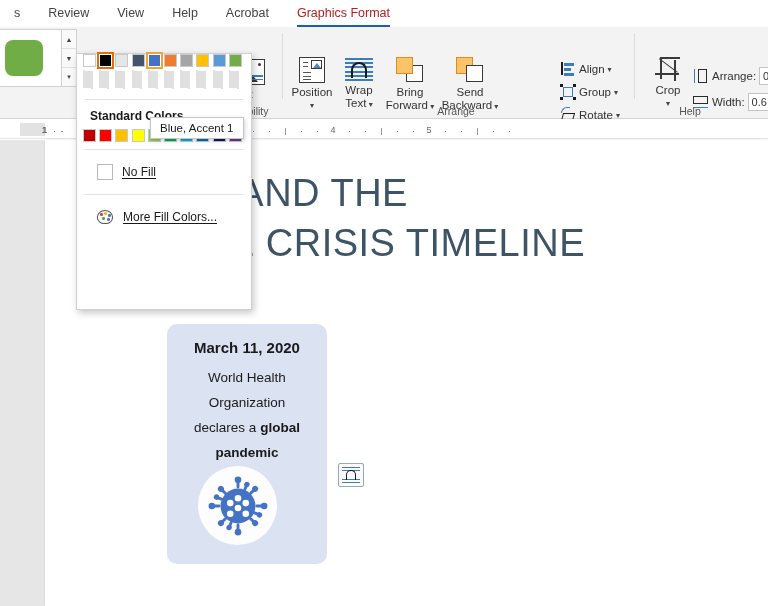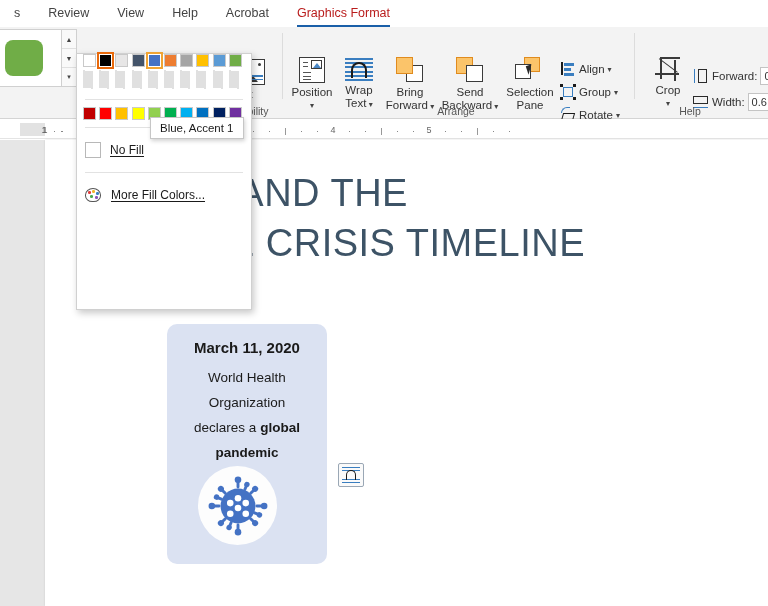--- a/index.html
+++ b/index.html
@@ -369,21 +369,21 @@
   .grad-row { display: flex; gap: 3.2px; padding-left: 6px; }
   .gcol { width: 13px; }
   .gcell { height: 11px; border-left: 1px solid #e0e0e0; border-right: 1px solid #e0e0e0; }
   .gcol .gcell:first-child { border-top: 1px solid #e0e0e0; }
   .gcol .gcell:last-child { border-bottom: 1px solid #e0e0e0; }
   .menu-div {
     height: 1px; background: #e2e2e2; margin: 7px 8px;
   }
   .menu-item {
     display: flex; align-items: center; gap: 9px;
-    padding: 7px 0 7px 8px; font-size: 12px; color: #1a1a1a;
+    padding: 7px 0 7px 8px; font-size: 12px; color: #1a1a1a; margin-left: 12px;
   }
   .menu-item .lbl { text-decoration: underline; text-underline-offset: 2px;
      text-decoration-color: #1a1a1a; }
   .nofill-box {
     width: 16px; height: 16px; background: #fff; border: 1px solid #b8b8b8;
   }
   .palette-ico { width: 17px; height: 16px; position: relative; }
   .palette-ico .pal {
     position: absolute; left: 0; top: 1px; width: 16px; height: 14px;
     border: 1.3px solid #555; border-radius: 50% 50% 45% 45%;
@@ -503,29 +503,20 @@
 
   <div class="rbtn" style="left:382px; width:56px;">
     <span class="ico ico-layers lay-fwd">
       <span class="sq-w"></span>
           <span class="sq-o"></span>
     </span>
     <span>Bring</span>
     <span><span>Forward</span><span class="cv"> ▾</span></span>
   </div>
 
-  <div class="rbtn" style="left:502px; width:56px;">
-    <span class="ico ico-selpane">
-      <span class="sq-o"></span>
-          <span class="sq-w"></span>
-          <span class="cur"></span>
-    </span>
-    <span>Selection</span>
-    <span>Pane</span>
-  </div>
 
   <div class="sbtn" style="left:560px; top:34px;justify-content:space-between;">
     <span class="ico-sm ico-align">
       <span class="vbar"></span>
       <span class="bar" style="top:2px; width:10px;"></span>
       <span class="bar" style="top:7px; width:7px;"></span>
       <span class="bar" style="top:12px; width:10px;"></span>
     </span>
     <span>Align</span>
     <span class="cv">▾</span>
@@ -564,21 +555,21 @@
     </span>
     <span>Crop</span>
     <span class="cv">▾</span>
   </div>
 
   <div class="sizefield" style="left:692px; top:40px;">
     <span class="ico-height">
       <span class="hbox"></span>
           <span class="harr"></span>
     </span>
-    <span>Forward:</span>
+    <span>Arrange:</span>
     <span class="size-input">0.6</span>
   </div>
   <div class="sizefield" style="left:692px; top:66px;">
     <span class="ico-width">
       <span class="wbox"></span>
           <span class="warr"></span>
     </span>
     <span>Width:</span>
     <span class="size-input">0.6</span>
   </div>
@@ -725,20 +716,21 @@
     <span class="gcol"><span class="gcell" style="background:#d9e2f3"></span><span class="gcell" style="background:#b4c7e7"></span><span class="gcell" style="background:#8faadc"></span><span class="gcell" style="background:#2f5597"></span><span class="gcell" style="background:#1f3864"></span></span>
     <span class="gcol"><span class="gcell" style="background:#fbe5d6"></span><span class="gcell" style="background:#f8cbad"></span><span class="gcell" style="background:#f4b183"></span><span class="gcell" style="background:#c55a11"></span><span class="gcell" style="background:#833c0c"></span></span>
     <span class="gcol"><span class="gcell" style="background:#ededed"></span><span class="gcell" style="background:#dbdbdb"></span><span class="gcell" style="background:#c9c9c9"></span><span class="gcell" style="background:#7b7b7b"></span><span class="gcell" style="background:#525252"></span></span>
     <span class="gcol"><span class="gcell" style="background:#fff2cc"></span><span class="gcell" style="background:#ffe699"></span><span class="gcell" style="background:#ffd966"></span><span class="gcell" style="background:#bf9000"></span><span class="gcell" style="background:#7f6000"></span></span>
     <span class="gcol"><span class="gcell" style="background:#ddebf7"></span><span class="gcell" style="background:#bdd7ee"></span><span class="gcell" style="background:#9dc3e6"></span><span class="gcell" style="background:#2e75b6"></span><span class="gcell" style="background:#1f4e79"></span></span>
     <span class="gcol"><span class="gcell" style="background:#e2efda"></span><span class="gcell" style="background:#c6e0b4"></span><span class="gcell" style="background:#a9d08e"></span><span class="gcell" style="background:#538135"></span><span class="gcell" style="background:#375623"></span></span>
   </div>
 
   <div class="menu-div" style="margin-top:10px;"></div>
 
+  <div class="menu-hdr" style="padding-top:2px;">Standard Colors</div>
   <div class="swatch-row">
     <span class="sw" style="background:#c00000"></span>
     <span class="sw" style="background:#ff0000"></span>
     <span class="sw" style="background:#ffc000"></span>
     <span class="sw" style="background:#ffff00"></span>
     <span class="sw" style="background:#92d050"></span>
     <span class="sw" style="background:#00b050"></span>
     <span class="sw" style="background:#00b0f0"></span>
     <span class="sw" style="background:#0070c0"></span>
     <span class="sw" style="background:#002060"></span>

